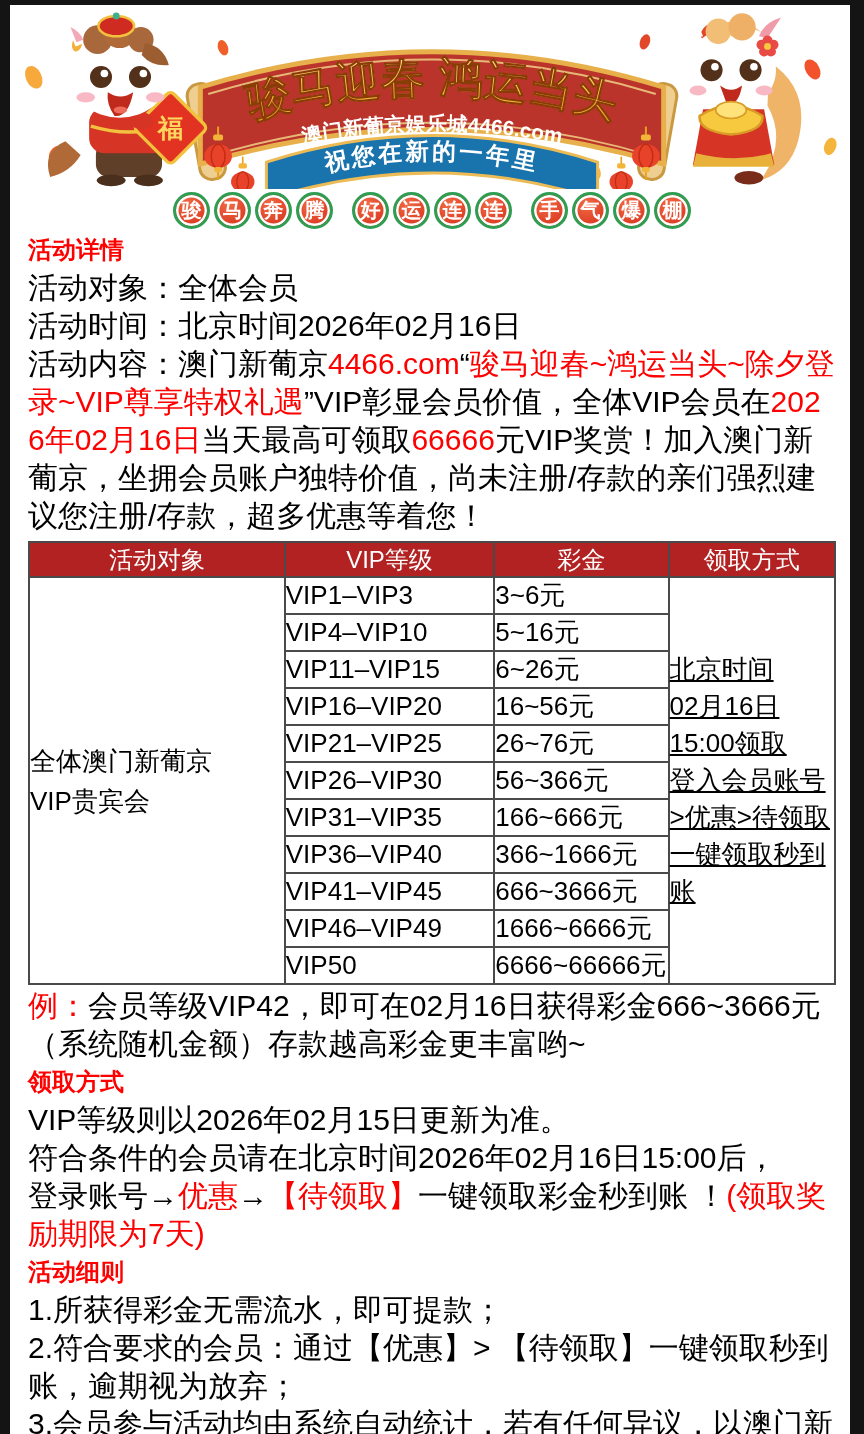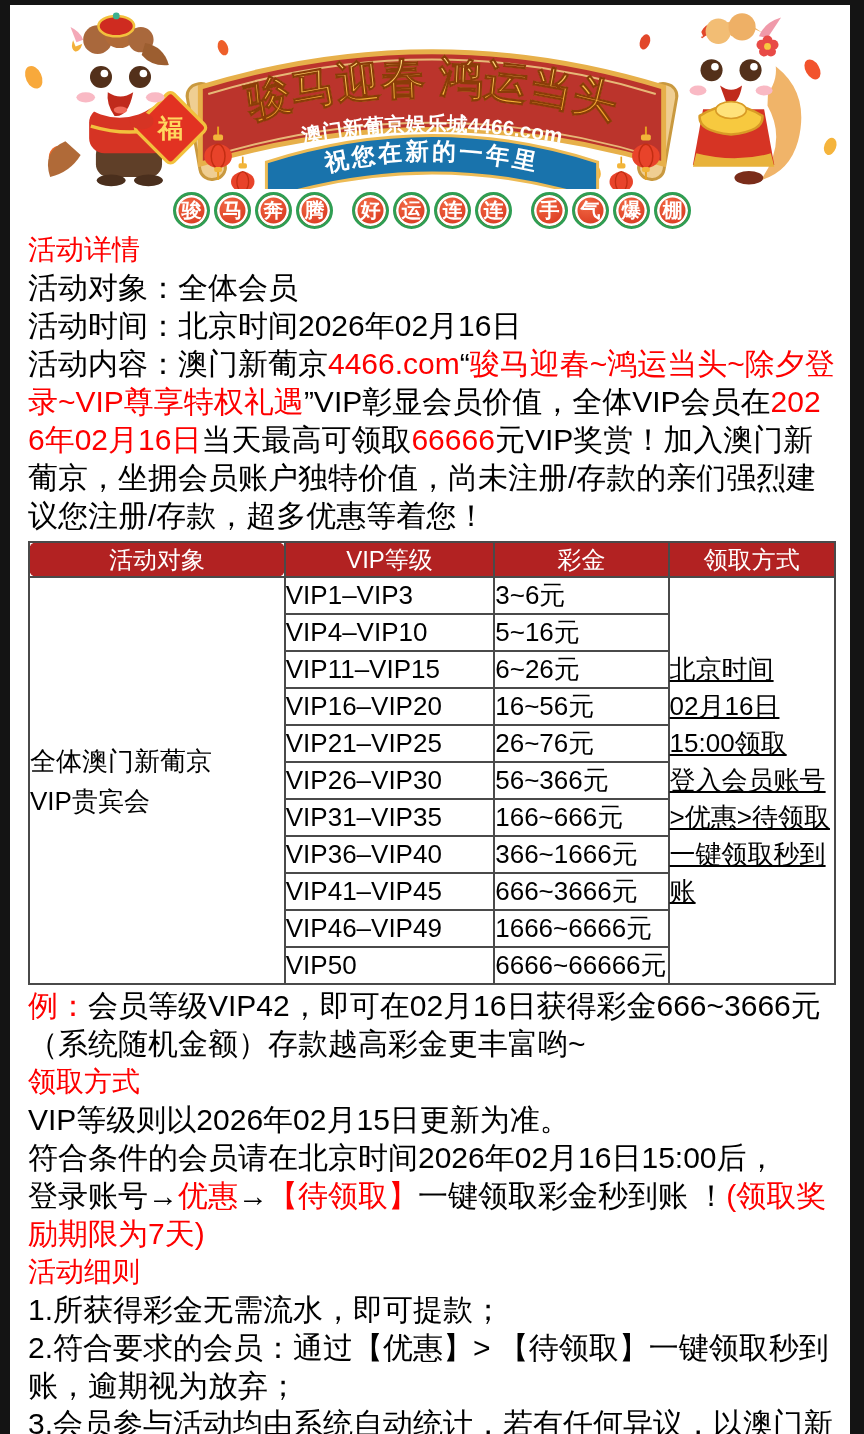--- a/index.html
+++ b/index.html
@@ -21,38 +21,38 @@
     border:3px solid #2f9e53;
     box-shadow: inset 0 0 0 2.5px #ffffff;
     background: radial-gradient(circle at 38% 30%, #f26a45, #d32b16);
     color:#fff; font-weight:bold; font-size:20px;
     display:flex; align-items:center; justify-content:center;
     margin:0 2px; box-sizing:border-box;
   }
   .badge.group-start { margin-left:17px; }
 
   
-  .heading { color:#fe0000; font-weight:normal; font-size:28px; line-height:38px; margin:0; }
+  .heading { color:#fe0000; font-weight:bold; font-size:24px; line-height:38px; margin:0; }
   p.line { margin:0; font-size:30px; line-height:38px; color:#000; word-break:break-all; }
   .red { color:#fe0000; }
 
   
   table.vip-table { width:100%; border-collapse:collapse; table-layout:fixed; margin:6px 0 2px 0; }
   table.vip-table th {
     background:#b22222; color:#ffffff; font-weight:normal;
     font-size:24px; height:33px; border:2px solid #4a4a4a; padding:0;
   }
   table.vip-table td {
     border:2px solid #4a4a4a; text-align:left;
     font-size:26px; color:#000; height:35px; padding:0;
   }
   td.target-cell div { line-height:40px; }
   td.claim-cell { font-size:25px;text-decoration:underline; }
   td.claim-cell div { line-height:37px; }
-  .col1 { width:31.8%;border-radius:8px; } .col2 { width:26.0%; } .col3 { width:21.6%; } .col4 { width:20.6%; }
+  .col1 { width:31.8%; } .col2 { width:26.0%; } .col3 { width:21.6%; } .col4 { width:20.6%; }
 </style>
 </head>
 <body>
 
 <div class="page">
 
   <div class="banner">
     <svg class="banner-art" viewBox="0 0 840 182" xmlns="http://www.w3.org/2000/svg" xmlns:xlink="http://www.w3.org/1999/xlink" preserveAspectRatio="xMidYMid meet">
       <defs>
         <path id="titlePath" d="M198,124 Q420,48 642,124"></path>

